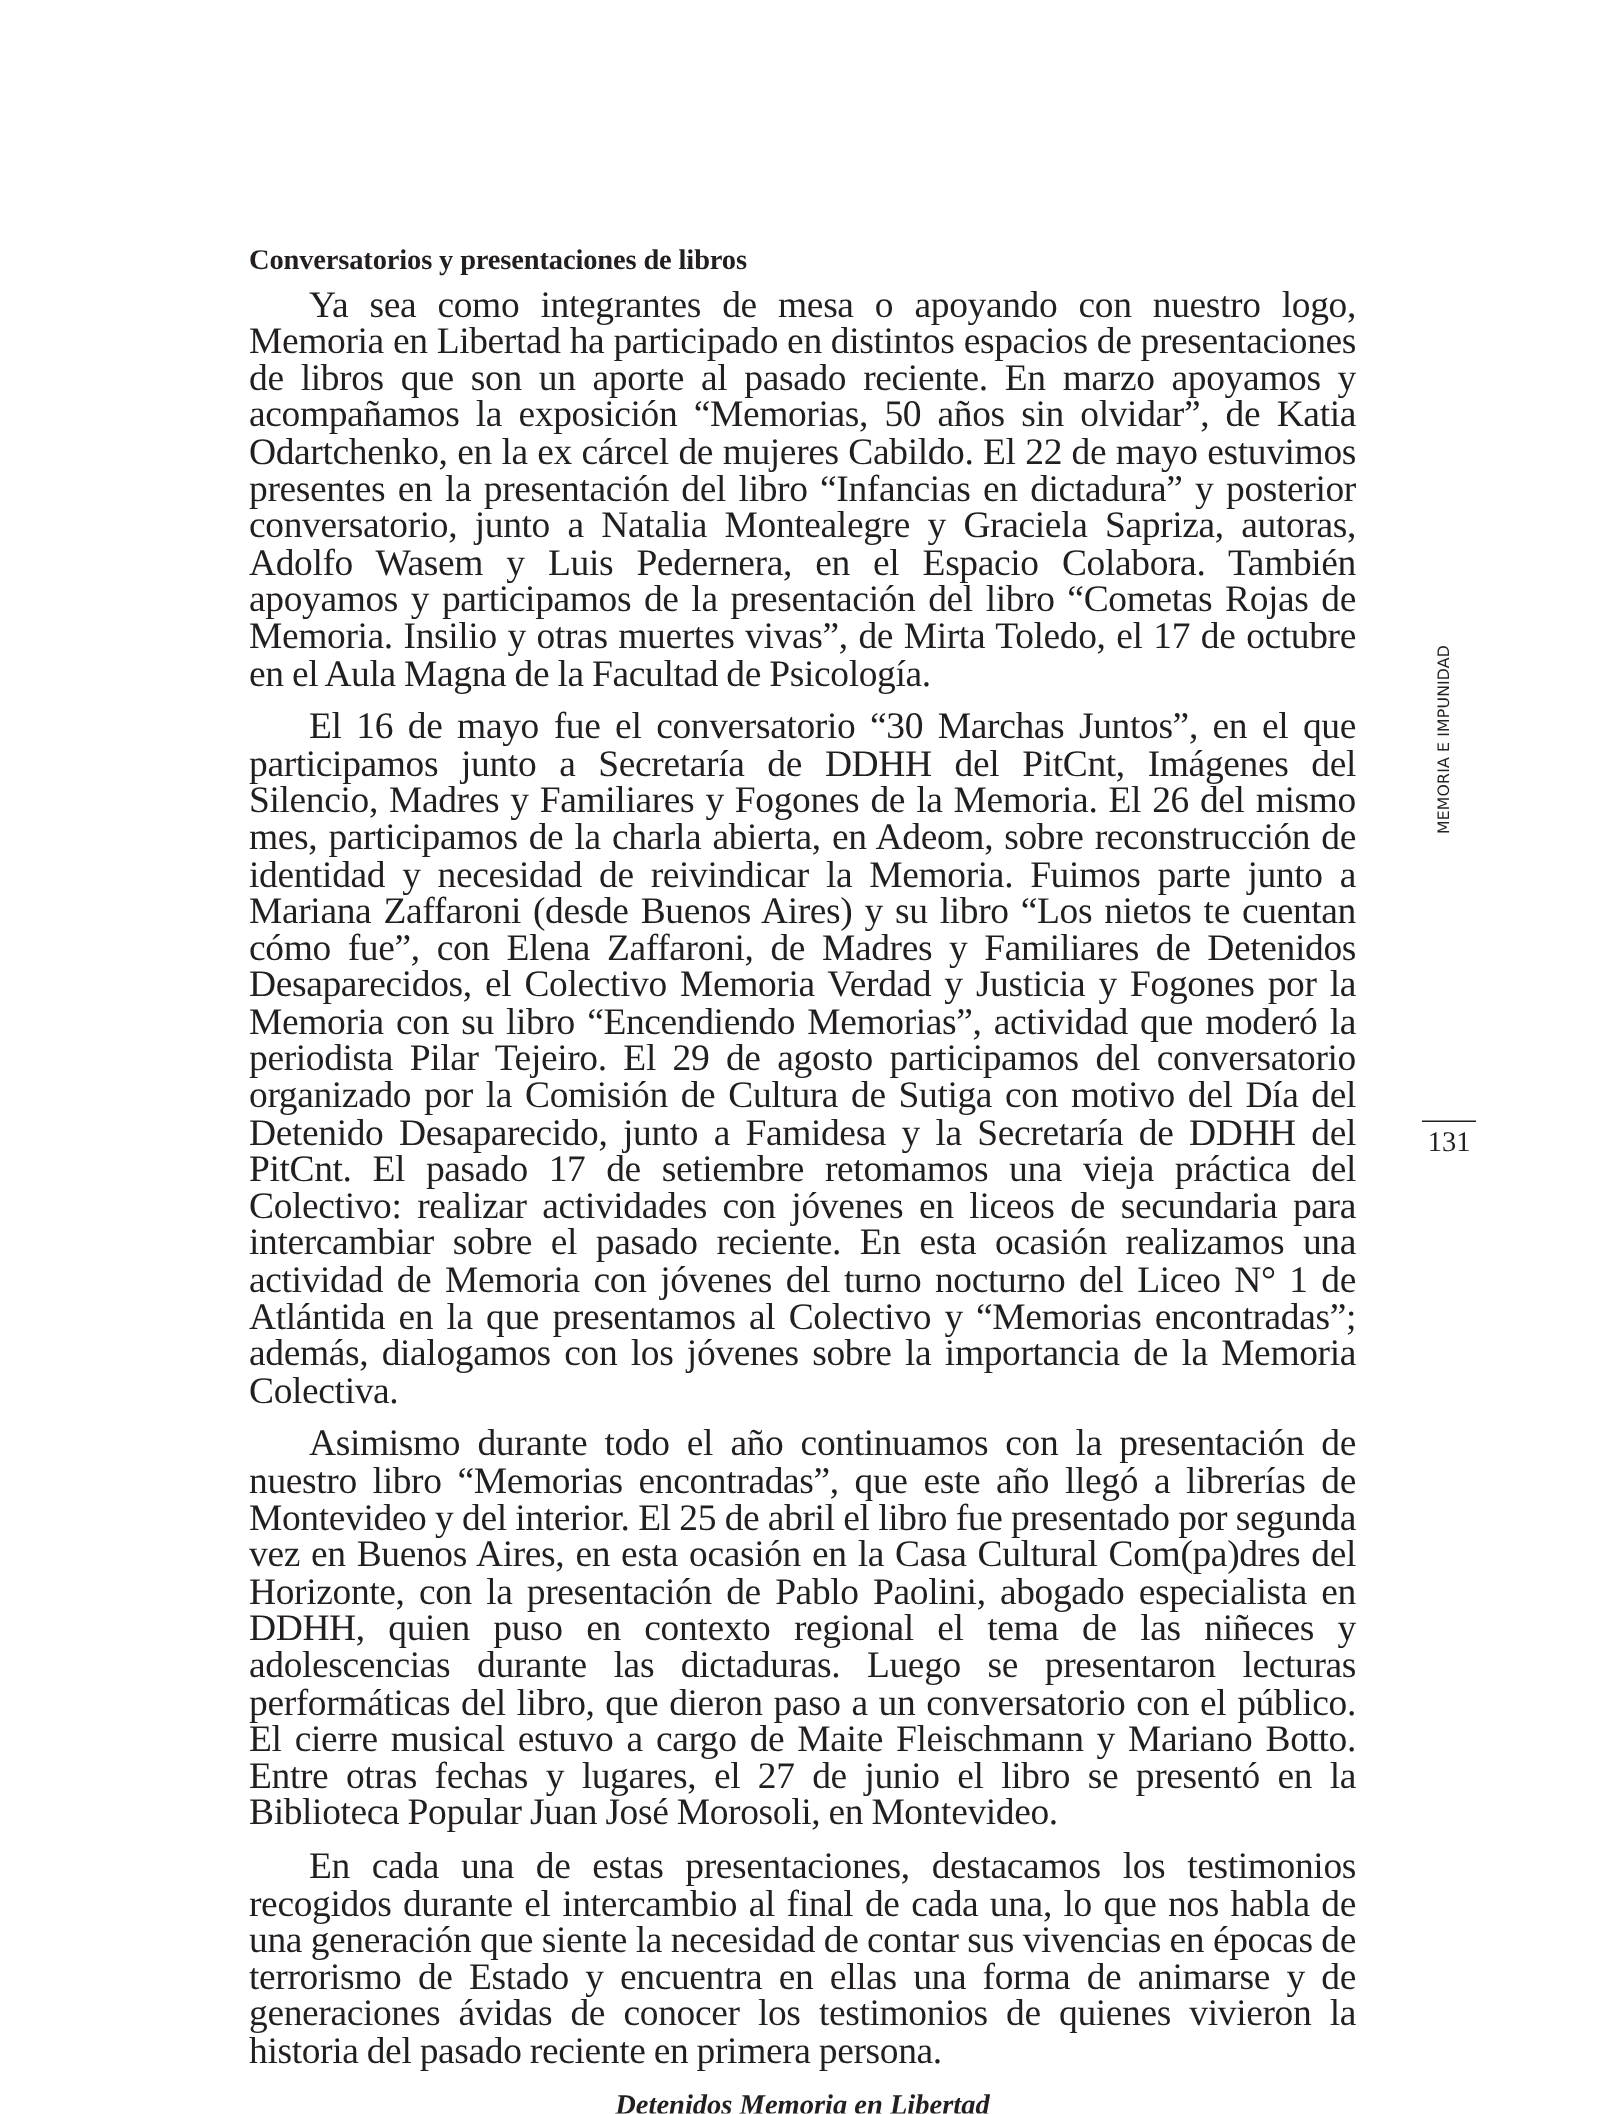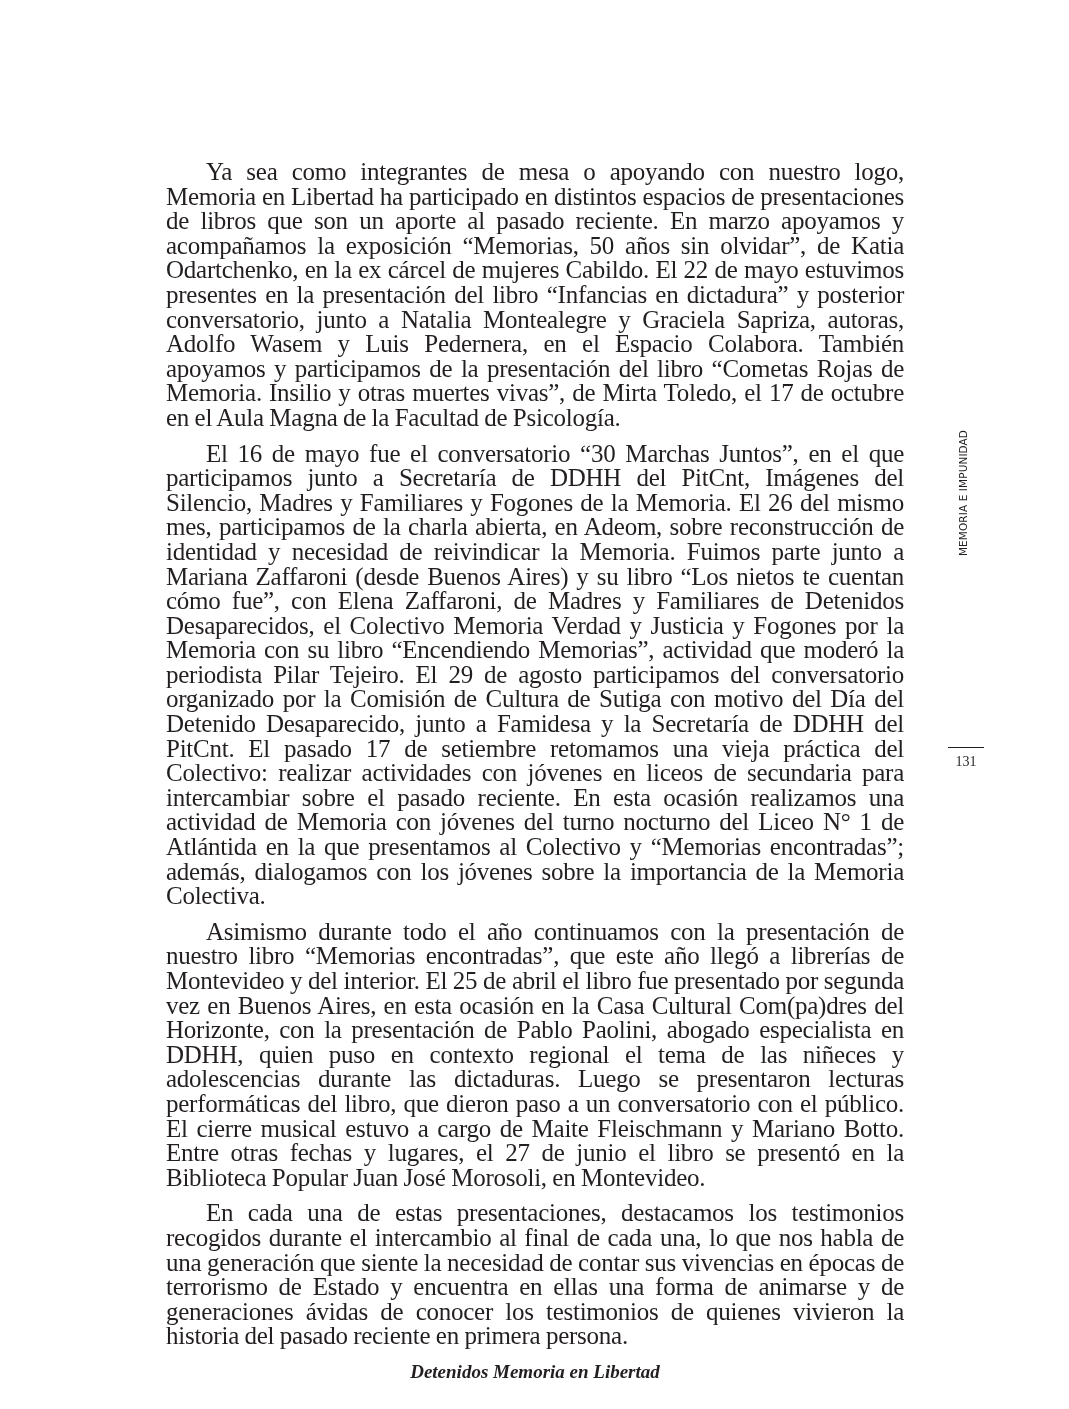--- a/index.html
+++ b/index.html
@@ -81,30 +81,31 @@
       width: 36px;
       height: 0;
       border-top: 1.2px solid #231f20;
     }
     .folio {
       position: absolute;
       left: 946px;
       top: 750px;
       width: 40px;
       text-align: center;
-      font-size: 14px;
+      font-size: 19px;
       line-height: 24px;
     }
   </style>
 </head>
 <body>
 
 <div class="page">
 
   <div class="content">
+    <div class="section-title">Conversatorios y presentaciones de libros</div>
 
     <p class="para">Ya sea como integrantes de mesa o apoyando con nuestro logo, Memoria en Libertad ha participado en distintos espacios de presentaciones de libros que son un aporte al pasado reciente. En marzo apoyamos y acompañamos la exposición “Memorias, 50 años sin olvi­dar”, de Katia Odartchenko, en la ex cárcel de mujeres Cabildo. El 22 de mayo estuvimos presentes en la presentación del libro “Infancias en dictadura” y posterior conversatorio, junto a Natalia Montealegre y Graciela Sapriza, autoras, Adolfo Wasem y Luis Pedernera, en el Espacio Colabora. También apoyamos y participamos de la presentación del libro “Cometas Rojas de Memoria. Insilio y otras muertes vivas”, de Mirta Toledo, el 17 de octu­bre en el Aula Magna de la Facultad de Psicología.</p>
     <p class="para">El 16 de mayo fue el conversatorio “30 Marchas Juntos”, en el que participamos junto a Secretaría de DDHH del PitCnt, Imágenes del Silencio, Madres y Familiares y Fogones de la Memoria. El 26 del mismo mes, participamos de la charla abierta, en Adeom, sobre reconstrucción de identidad y necesidad de reivindicar la Memoria. Fuimos parte junto a Mariana Zaffaroni (desde Buenos Aires) y su libro “Los nietos te cuentan cómo fue”, con Elena Zaffaroni, de Madres y Familiares de Detenidos Desaparecidos, el Colectivo Me­moria Verdad y Justicia y Fogones por la Memoria con su libro “Encendiendo Memorias”, actividad que moderó la periodista Pilar Tejeiro. El 29 de agosto participamos del conver­satorio organizado por la Comisión de Cultura de Sutiga con motivo del Día del Detenido Desaparecido, junto a Famidesa y la Secretaría de DDHH del PitCnt. El pasado 17 de setiembre retomamos una vieja práctica del Colectivo: realizar actividades con jóvenes en liceos de secundaria para intercambiar sobre el pasado reciente. En esta ocasión realizamos una actividad de Memoria con jóvenes del turno nocturno del Liceo N° 1 de Atlántida en la que presentamos al Colectivo y “Memorias encontradas”; además, dialogamos con los jóvenes sobre la importancia de la Memoria Colectiva.</p>
     <p class="para">Asimismo durante todo el año continuamos con la presentación de nuestro libro “Me­morias encontradas”, que este año llegó a librerías de Montevideo y del interior. El 25 de abril el libro fue presentado por segunda vez en Buenos Aires, en esta ocasión en la Casa Cultural Com(pa)dres del Horizonte, con la presentación de Pablo Paolini, abogado espe­cialista en DDHH, quien puso en contexto regional el tema de las niñeces y adolescencias durante las dictaduras. Luego se presentaron lecturas performáticas del libro, que dieron paso a un conversatorio con el público. El cierre musical estuvo a cargo de Maite Fleisch­mann y Mariano Botto. Entre otras fechas y lugares, el 27 de junio el libro se presentó en la Biblioteca Popular Juan José Morosoli, en Montevideo.</p>
     <p class="para">En cada una de estas presentaciones, destacamos los testimonios recogidos durante el intercambio al final de cada una, lo que nos habla de una generación que siente la necesidad de contar sus vivencias en épocas de terrorismo de Estado y encuentra en ellas una forma de animarse y de generaciones ávidas de conocer los testimonios de quienes vivieron la historia del pasado reciente en primera persona.</p>
 
     <div class="closing">
       <div>Detenidos Memoria en Libertad</div>
     </div>
   </div>

